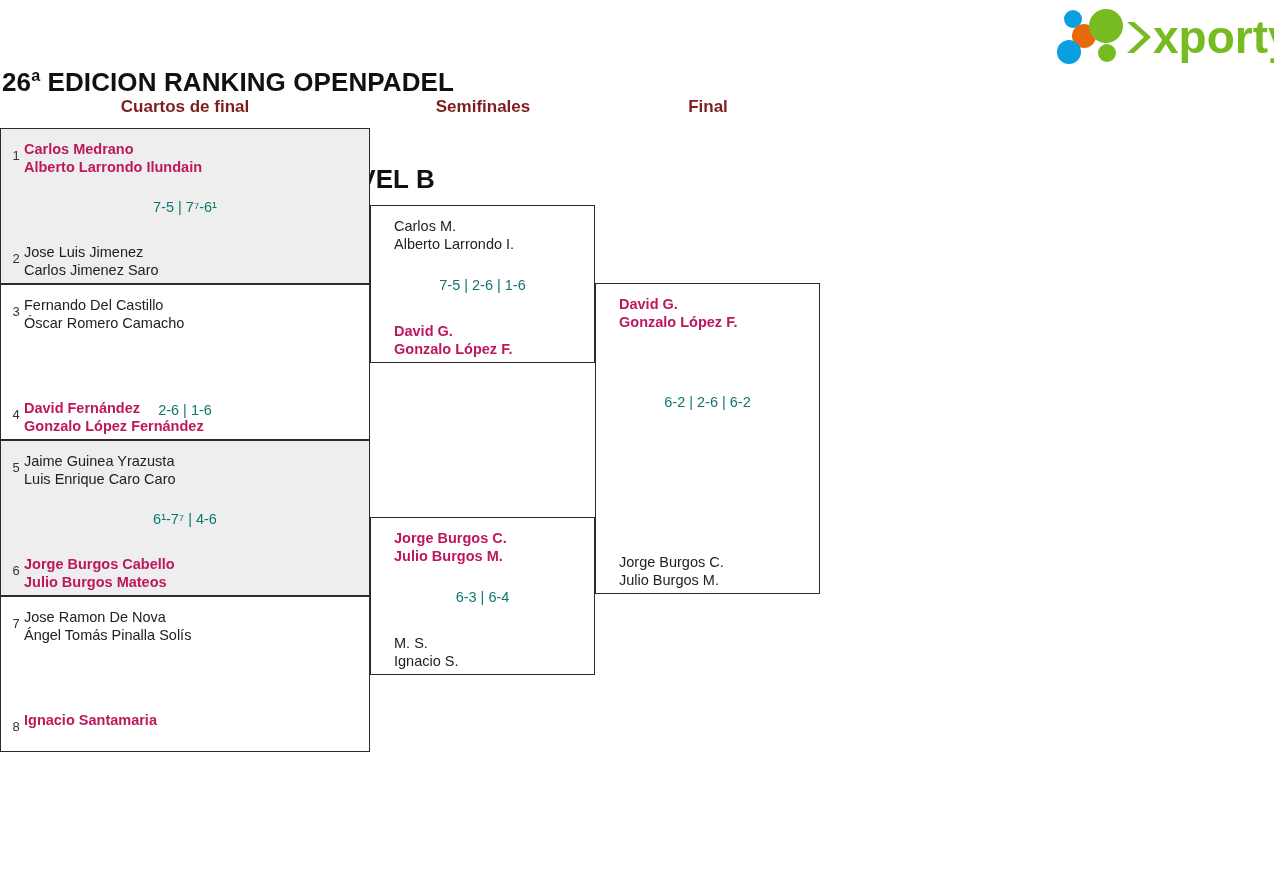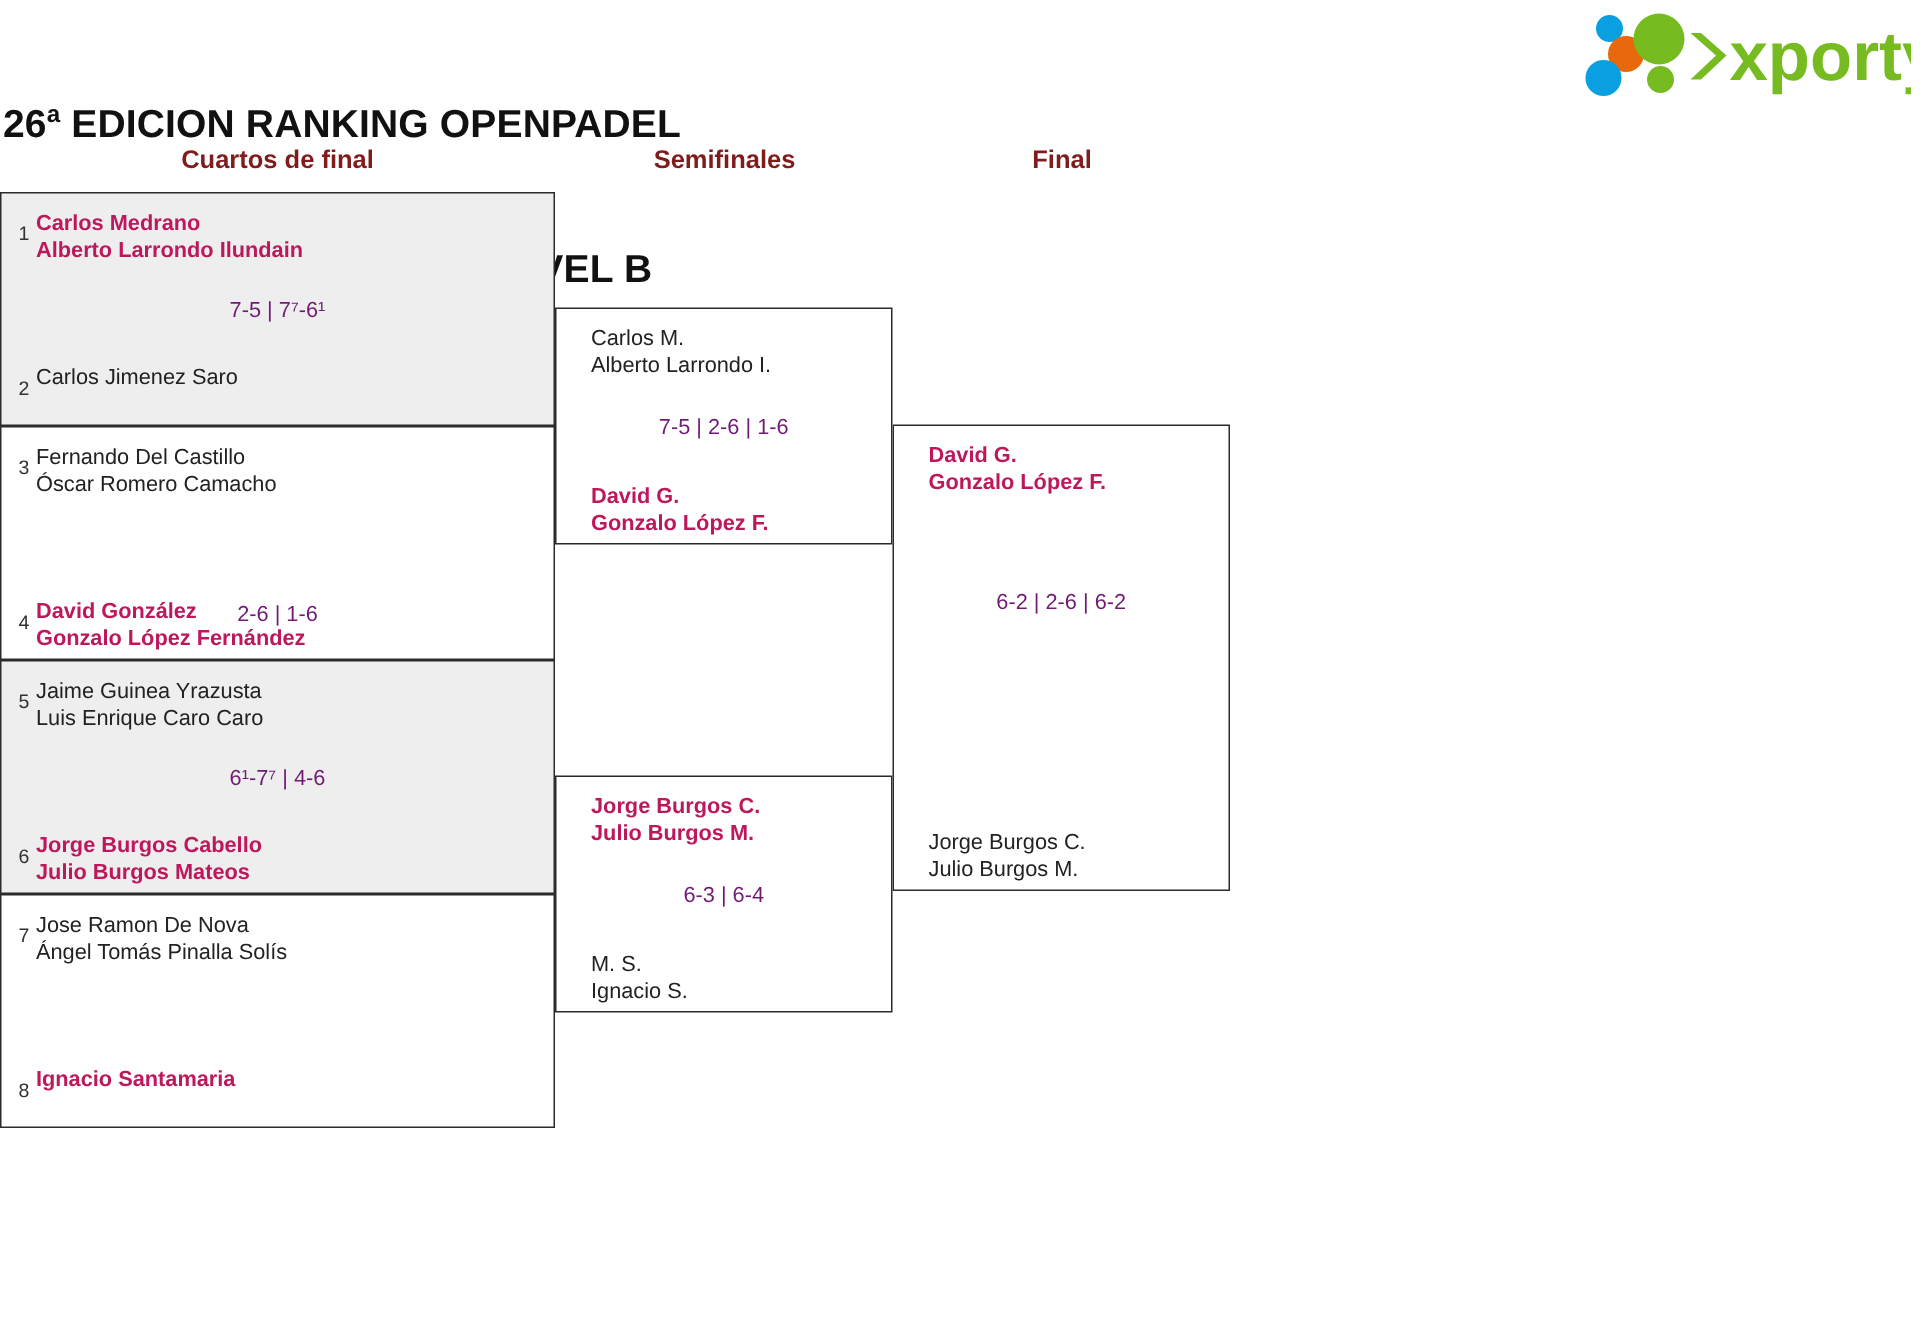--- a/index.html
+++ b/index.html
@@ -141,21 +141,21 @@
   .fn .team-top    { top: 8px; }
   .fn .team-bottom { top: 266px; }
 
   
   .score {
     position: absolute;
     left: 0;
     width: 100%;
     text-align: center;
     font-size: 14.5px;
-    color: #701a75;
+    color: #0f766e;
     white-space: nowrap;
   }
   .qf .score { top: 198px; }
   #m-qf1 .score { top: 70px; }
   #m-qf2 .score { top: 80px; margin-top: 37px; }
   #m-qf3 .score { top: 70px; }
   #m-qf4 .score { top: 70px; }
   .sf .score { top: 71px; }
   .fn .score { top: 110px; }
 </style>
@@ -195,38 +195,39 @@
       <span class="seed">1</span>
       <span class="names">
         <span class="p">Carlos Medrano</span>
         <span class="p">Alberto Larrondo Ilundain</span>
       </span>
     </div>
     <div class="score">7-5 | 7⁷-6¹</div>
     <div class="team team-bottom">
       <span class="seed">2</span>
       <span class="names">
+        <span class="p">Jose Luis Jimenez</span>
         <span class="p">Carlos Jimenez Saro</span>
       </span>
     </div>
   </div>
 
   <div class="match qf" id="m-qf2">
     <div class="team team-top">
       <span class="seed">3</span>
       <span class="names">
         <span class="p">Fernando Del Castillo</span>
         <span class="p">Óscar Romero Camacho</span>
       </span>
     </div>
     <div class="score">2-6 | 1-6</div>
     <div class="team team-bottom winner">
       <span class="seed">4</span>
       <span class="names">
-        <span class="p">David González</span>
+        <span class="p">David Fernández</span>
         <span class="p">Gonzalo López Fernández</span>
       </span>
     </div>
   </div>
 
   <div class="match qf shaded" id="m-qf3">
     <div class="team team-top">
       <span class="seed">5</span>
       <span class="names">
         <span class="p">Jaime Guinea Yrazusta</span>

